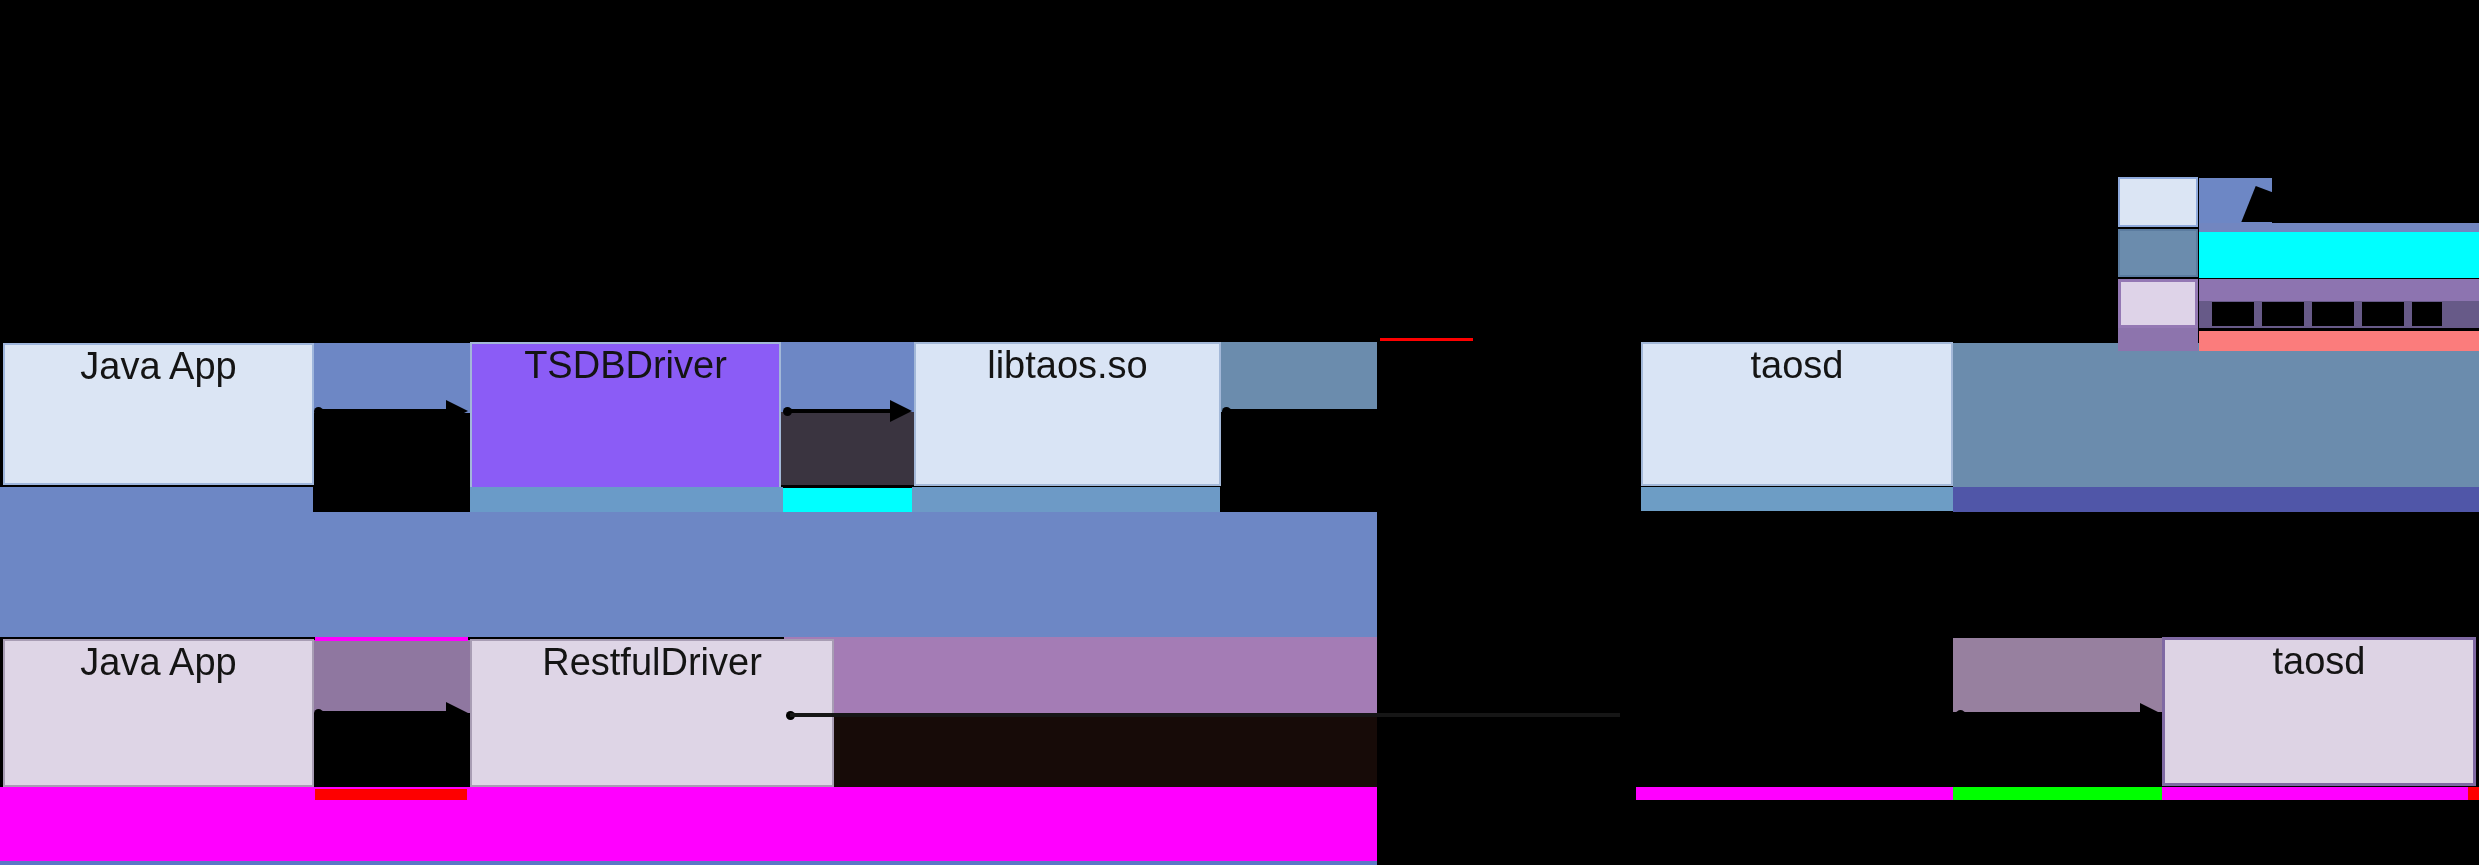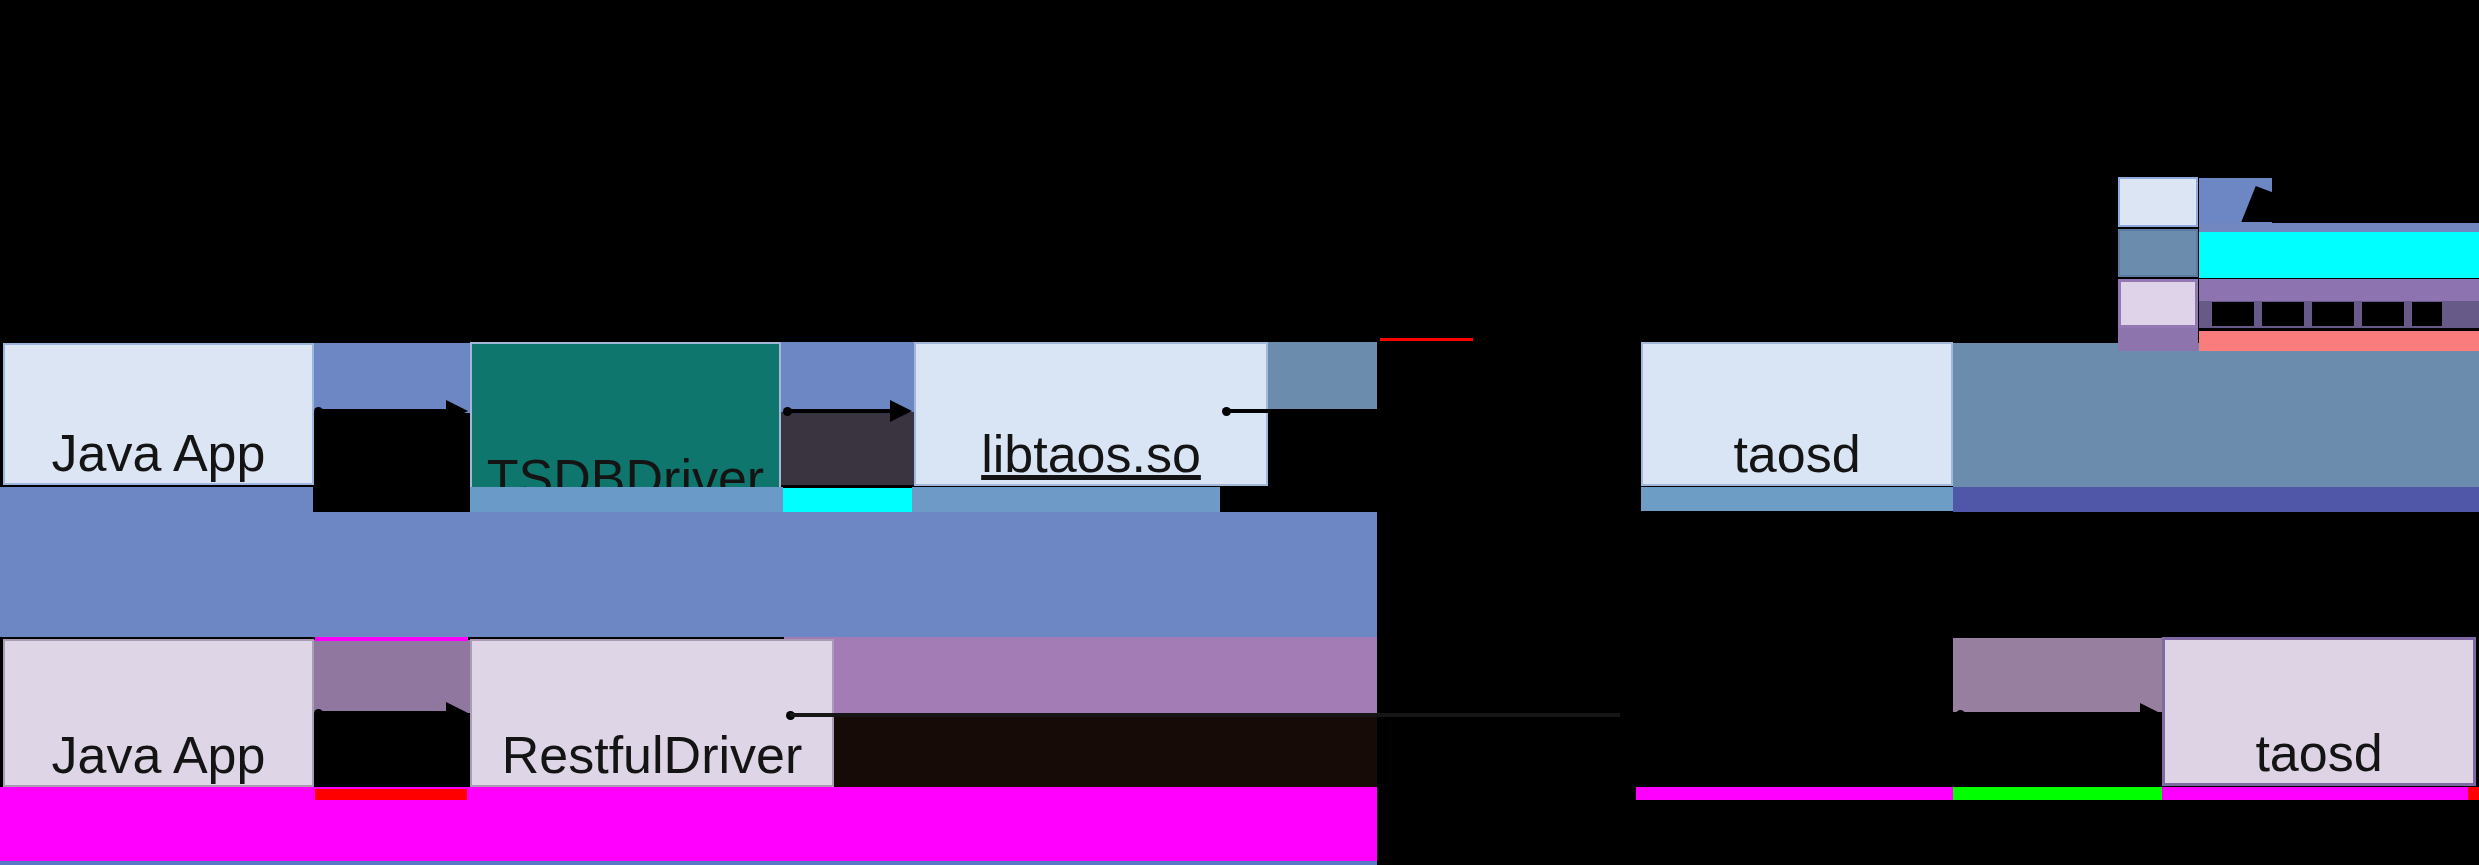--- a/index.html
+++ b/index.html
@@ -7,22 +7,22 @@
     position:relative;
     width:2479px;height:865px;
     background:#000;
     overflow:hidden;
     font-family:"Liberation Sans", sans-serif;
   }
   .abs{position:absolute;}
   .box{
     position:absolute;
     box-sizing:border-box;
-    display:flex;align-items:flex-end;justify-content:center;
-    font-size:52px;color:#141414;
+    display:flex;align-items:flex-start;justify-content:center;
+    font-size:38px;color:#141414;
     white-space:nowrap;
   }
   .box-blue{border:2px solid #a3b8d8;}
   .box-blue-l{border:2px solid #9fb6dc;}
   .box-lav{border:2px solid #a89db4;}
   .box-lav-p{border:3px solid #8a6fae;}
   .box-lav-p2{border:3px solid #7f69a3;}
   .swatch{position:absolute;box-sizing:border-box;}
   .arrow-line{position:absolute;height:4px;background:#000;}
   .arrow-line.faint{background:#161616;}
@@ -48,24 +48,24 @@
 <div id="canvas" style="background-color: rgb(0, 0, 0);">
 
   <div class="abs" style="left: 313px; top: 343px; width: 157px; height: 70px; background-color: rgb(109, 135, 197);"></div>
   <div class="abs" style="left: 775px; top: 342px; width: 139px; height: 70px; background-color: rgb(109, 135, 197);"></div>
   <div class="abs" style="left: 775px; top: 412px; width: 139px; height: 73px; background-color: rgb(58, 52, 64);"></div>
   <div class="abs" style="left: 1220px; top: 342px; width: 157px; height: 70px; background-color: rgb(107, 140, 173);"></div>
 
   <div class="box box-blue-l" style="left: 3px; top: 343px; width: 311px; height: 142px; background-color: rgb(219, 229, 244);">
     <span>Java App</span>
   </div>
-  <div class="box box-blue" style="left: 470px; top: 342px; width: 311px; height: 168px; background-color: #0f766e;">
+  <div class="box box-blue" style="left: 470px; top: 342px; width: 311px; height: 168px; background-color: #8b5cf6;">
     <span>TSDBDriver</span>
   </div>
-  <div class="box box-blue" style="left: 914px; top: 342px; width: 354px; height: 144px; background-color: rgb(217, 228, 245); text-decoration: underline;">
+  <div class="box box-blue" style="left: 914px; top: 342px; width: 307px; height: 144px; background-color: rgb(217, 228, 245);">
     <span>libtaos.so</span>
   </div>
 
   <div class="abs" style="left: 0px; top: 487px; width: 313px; height: 25px; background-color: rgb(109, 135, 197);"></div>
   <div class="abs" style="left: 470px; top: 487px; width: 313px; height: 25px; background-color: rgb(106, 155, 200);"></div>
   <div class="abs" style="left: 783px; top: 488px; width: 129px; height: 24px; background-color: rgb(0, 255, 255);"></div>
   <div class="abs" style="left: 912px; top: 487px; width: 308px; height: 25px; background-color: rgb(109, 154, 198);"></div>
 
   <div class="abs" style="left: 0px; top: 512px; width: 1377px; height: 125px; background-color: rgb(109, 135, 197);"></div>
 

